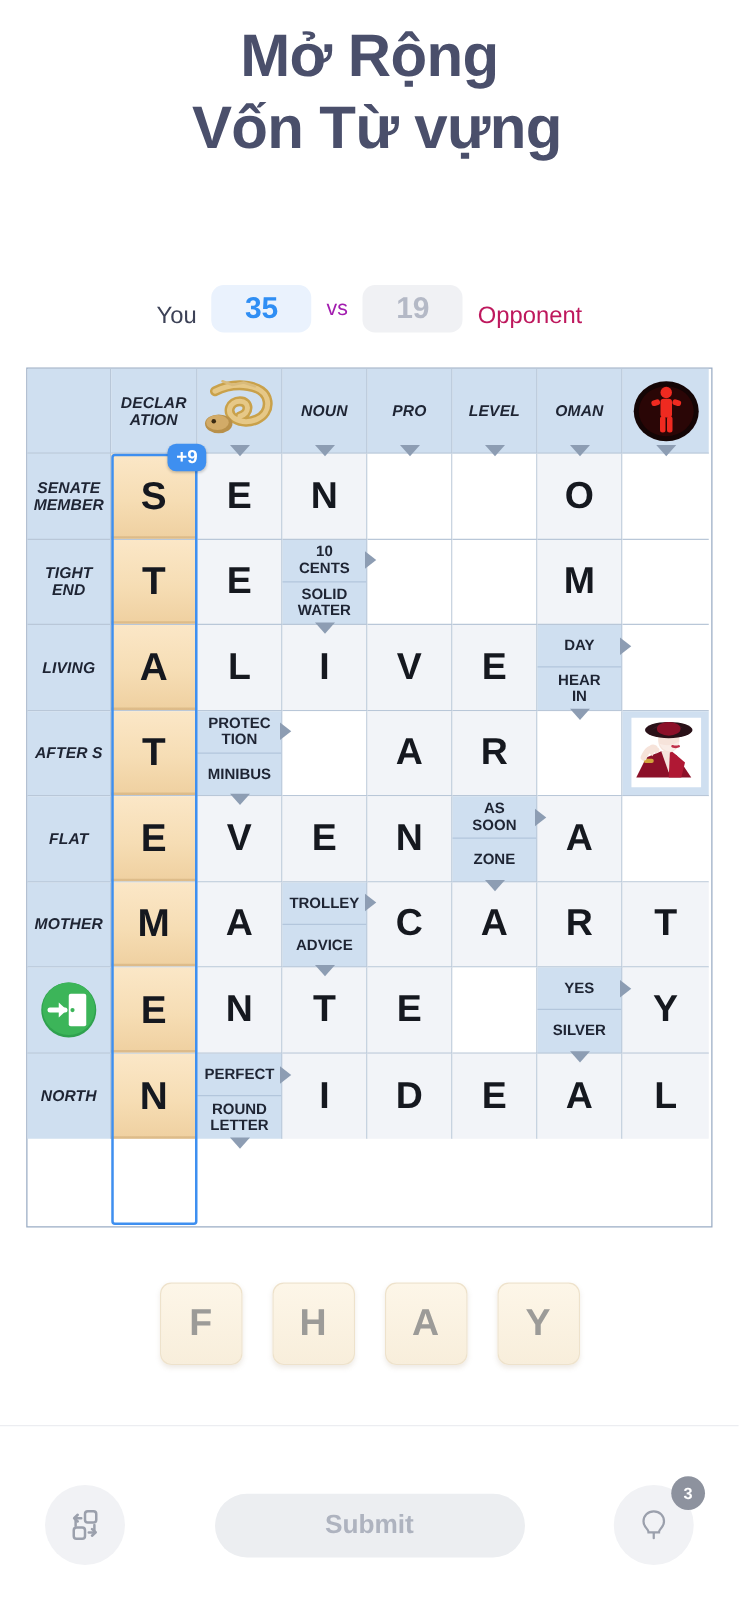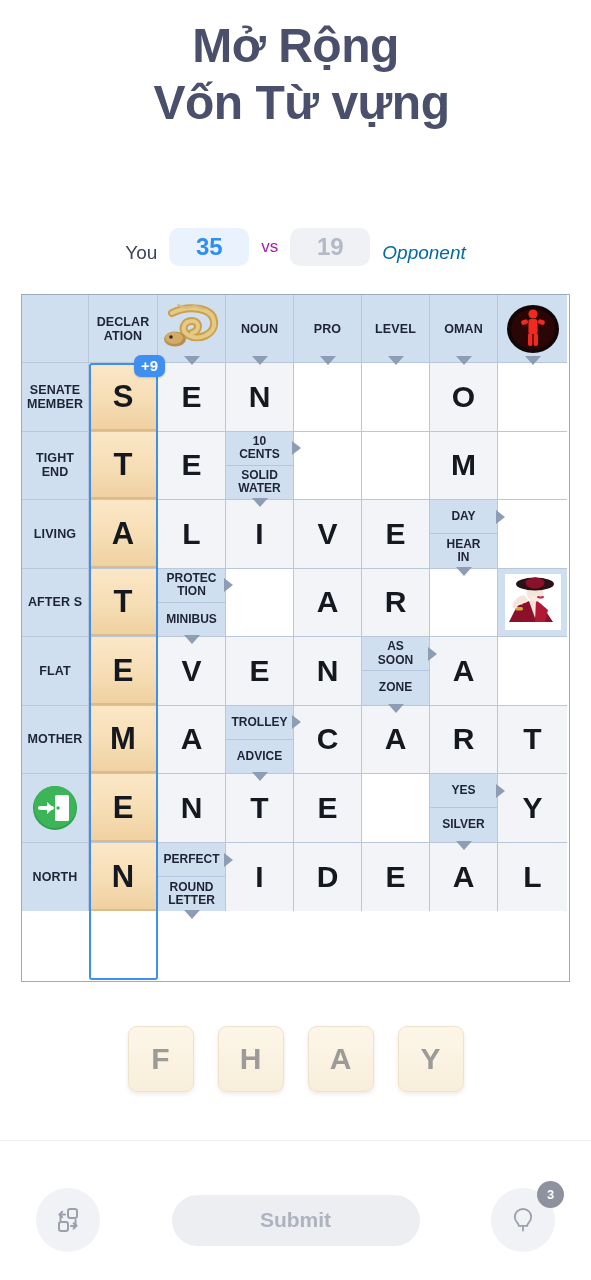--- a/index.html
+++ b/index.html
@@ -23,21 +23,21 @@
   }
   .title .l2 { display: block; margin-left: 12px; }
 
   
   .scorebar {
     position: absolute; left: 0; right: 0; top: 228px;
     display: flex; align-items: center; justify-content: center;
     gap: 12px;
   }
   .score-label { font-size: 19px; color: #3d4257; margin-top: 12px; }
-  .score-label.opp { color: #0369a1; font-style: italic; }
+  .score-label.opp { color: #be185d; }
   .score-pill {
     min-width: 80px; height: 38px; border-radius: 10px;
     display: flex; align-items: center; justify-content: center;
     font-size: 24px; font-weight: bold;
   }
   .score-pill.you { background: #eaf2fd; color: #2f8ef4; }
   .score-pill.opp { background: #f0f1f4; color: #b4b9c6; }
   .vs { font-size: 17px; color: #a21caf; font-weight: 500; }
 
   
@@ -64,20 +64,21 @@
   .cell.lastrow { border-bottom: none; }
 
   
   .clue {
     background: #cfdff0;
     color: #1e2433;
     font-size: 12.5px; font-weight: 600;
     text-align: center; line-height: 1.12;
     letter-spacing: 0.1px;
     padding: 2px;
+    font-style: italic;
   }
   .letter-cell {
     background: #f2f4f8;
     color: #15181f;
     font-size: 30px; font-weight: bold;
   }
   .blank-cell { background: #ffffff; }
 
   
   .split {

